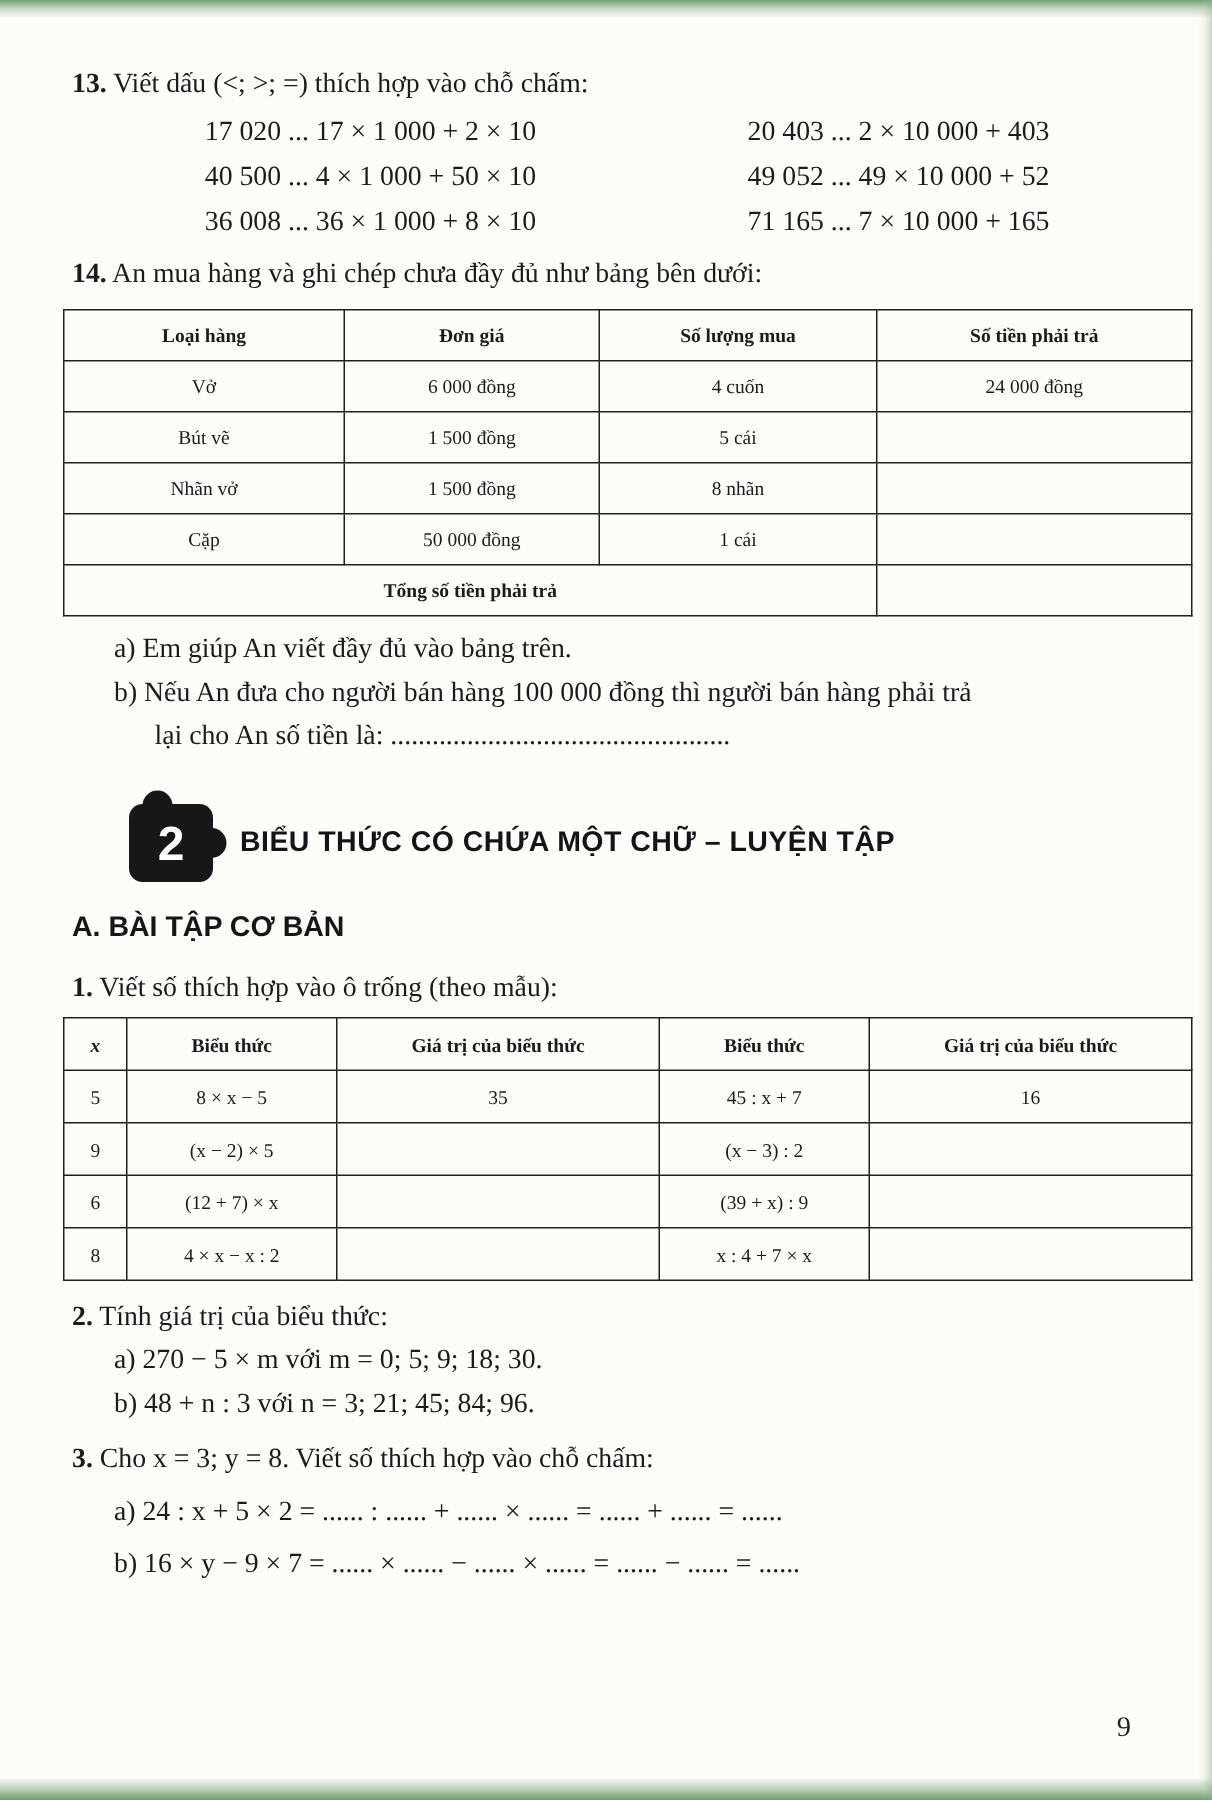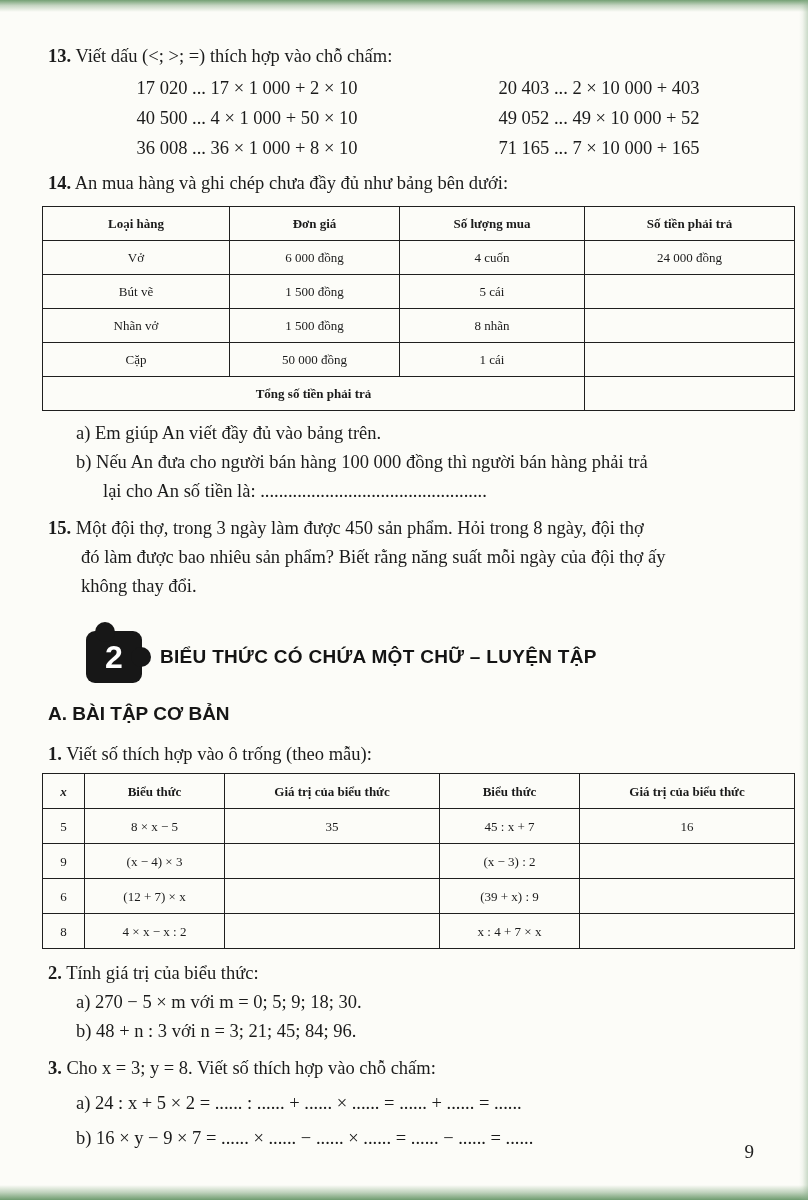--- a/index.html
+++ b/index.html
@@ -113,25 +113,20 @@
           <td colspan="3" class="total-label">Tổng số tiền phải trả</td>
           <td></td>
         </tr>
       </tbody>
     </table>
 
     <p class="sub">a) Em giúp An viết đầy đủ vào bảng trên.</p>
     <p class="sub">b) Nếu An đưa cho người bán hàng 100 000 đồng thì người bán hàng phải trả</p>
     <p class="sub-cont">lại cho An số tiền là: .................................................</p>
 
-    <div class="mt8">
-      <p class="ex-head"><span class="num">15.</span> <span>Một đội thợ, trong 3 ngày làm được 450 sản phẩm. Hỏi trong 8 ngày, đội thợ</span></p>
-      <p class="cont">đó làm được bao nhiêu sản phẩm? Biết rằng năng suất mỗi ngày của đội thợ ấy</p>
-      <p class="cont">không thay đổi.</p>
-    </div>
 
     <div class="section-head">
       <div class="puzzle">
         <span class="puzzle-num">2</span>
       </div>
       <h1 class="section-title">BIỂU THỨC CÓ CHỨA MỘT CHỮ – LUYỆN TẬP</h1>
     </div>
     <h2 class="subsection">A. BÀI TẬP CƠ BẢN</h2>
 
     <p class="ex-head mt12"><span class="num">1.</span> <span>Viết số thích hợp vào ô trống (theo mẫu):</span></p>
@@ -156,21 +151,21 @@
       <tbody>
         <tr>
           <td>5</td>
           <td>8 × x − 5</td>
           <td>35</td>
           <td>45 : x + 7</td>
           <td>16</td>
         </tr>
         <tr>
           <td>9</td>
-          <td>(x − 4) × 3</td>
+          <td>(x − 2) × 5</td>
           <td></td>
           <td>(x − 3) : 2</td>
           <td></td>
         </tr>
         <tr>
           <td>6</td>
           <td>(12 + 7) × x</td>
           <td></td>
           <td>(39 + x) : 9</td>
           <td></td>

